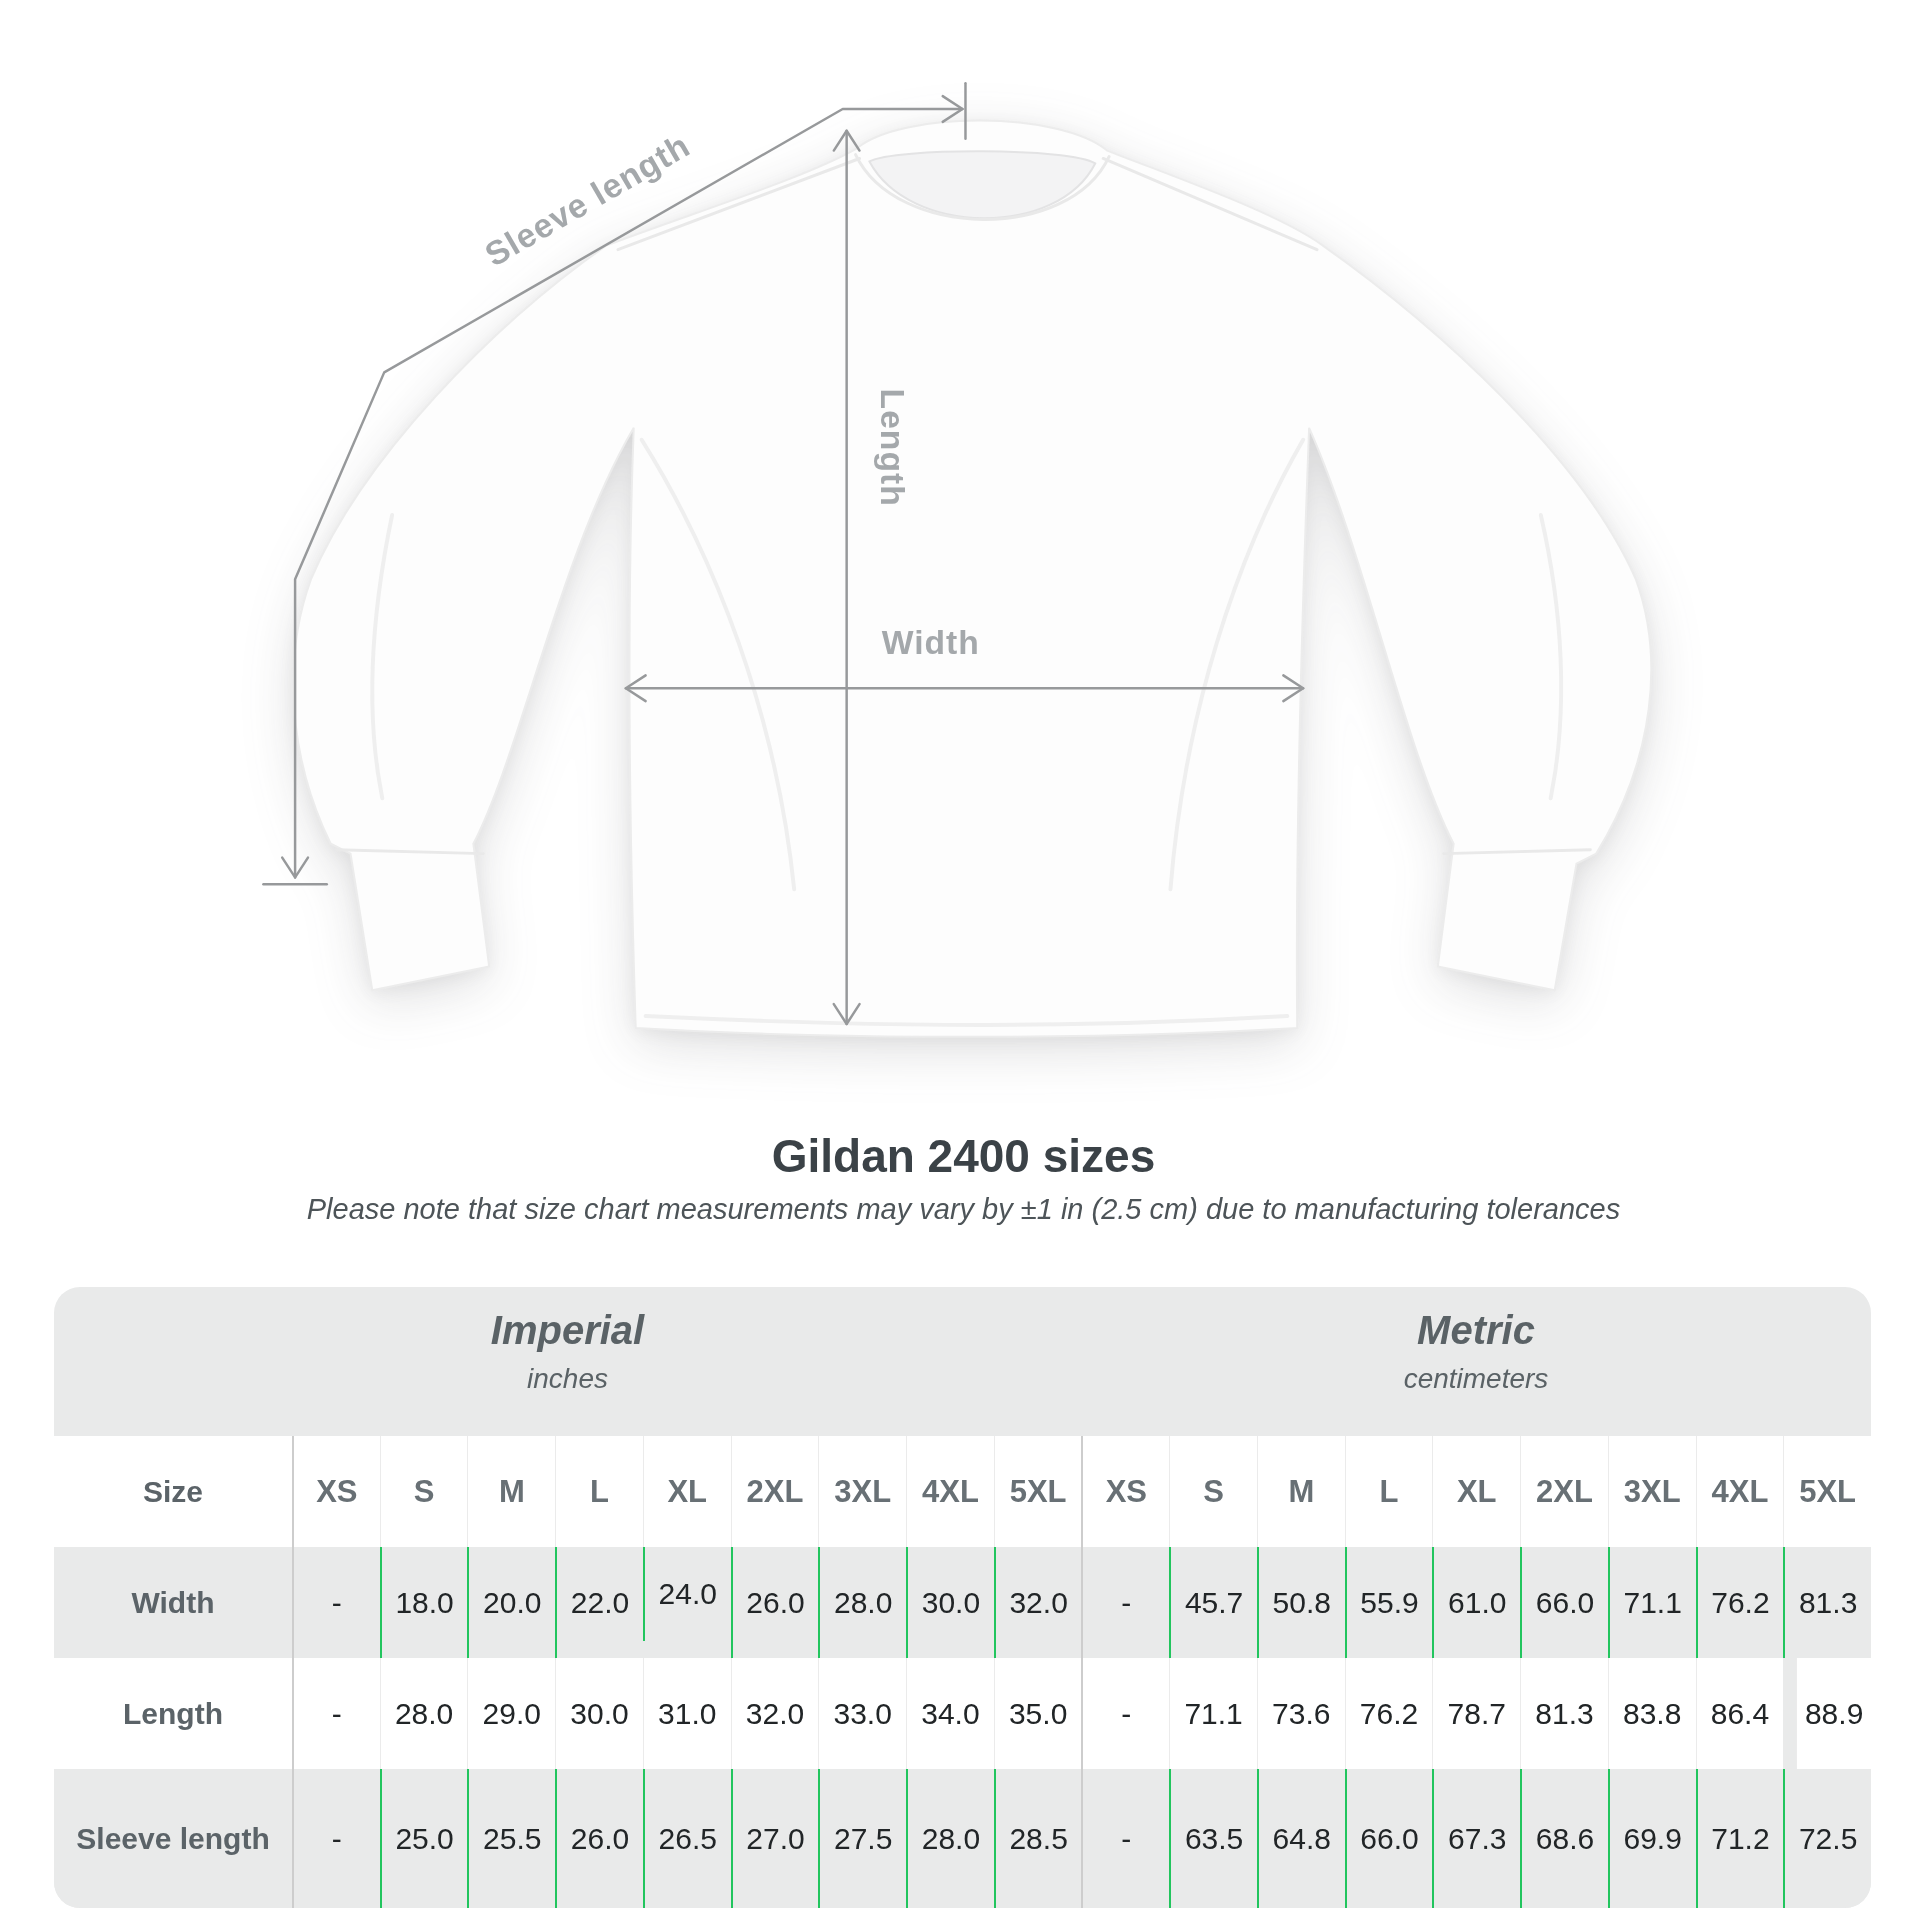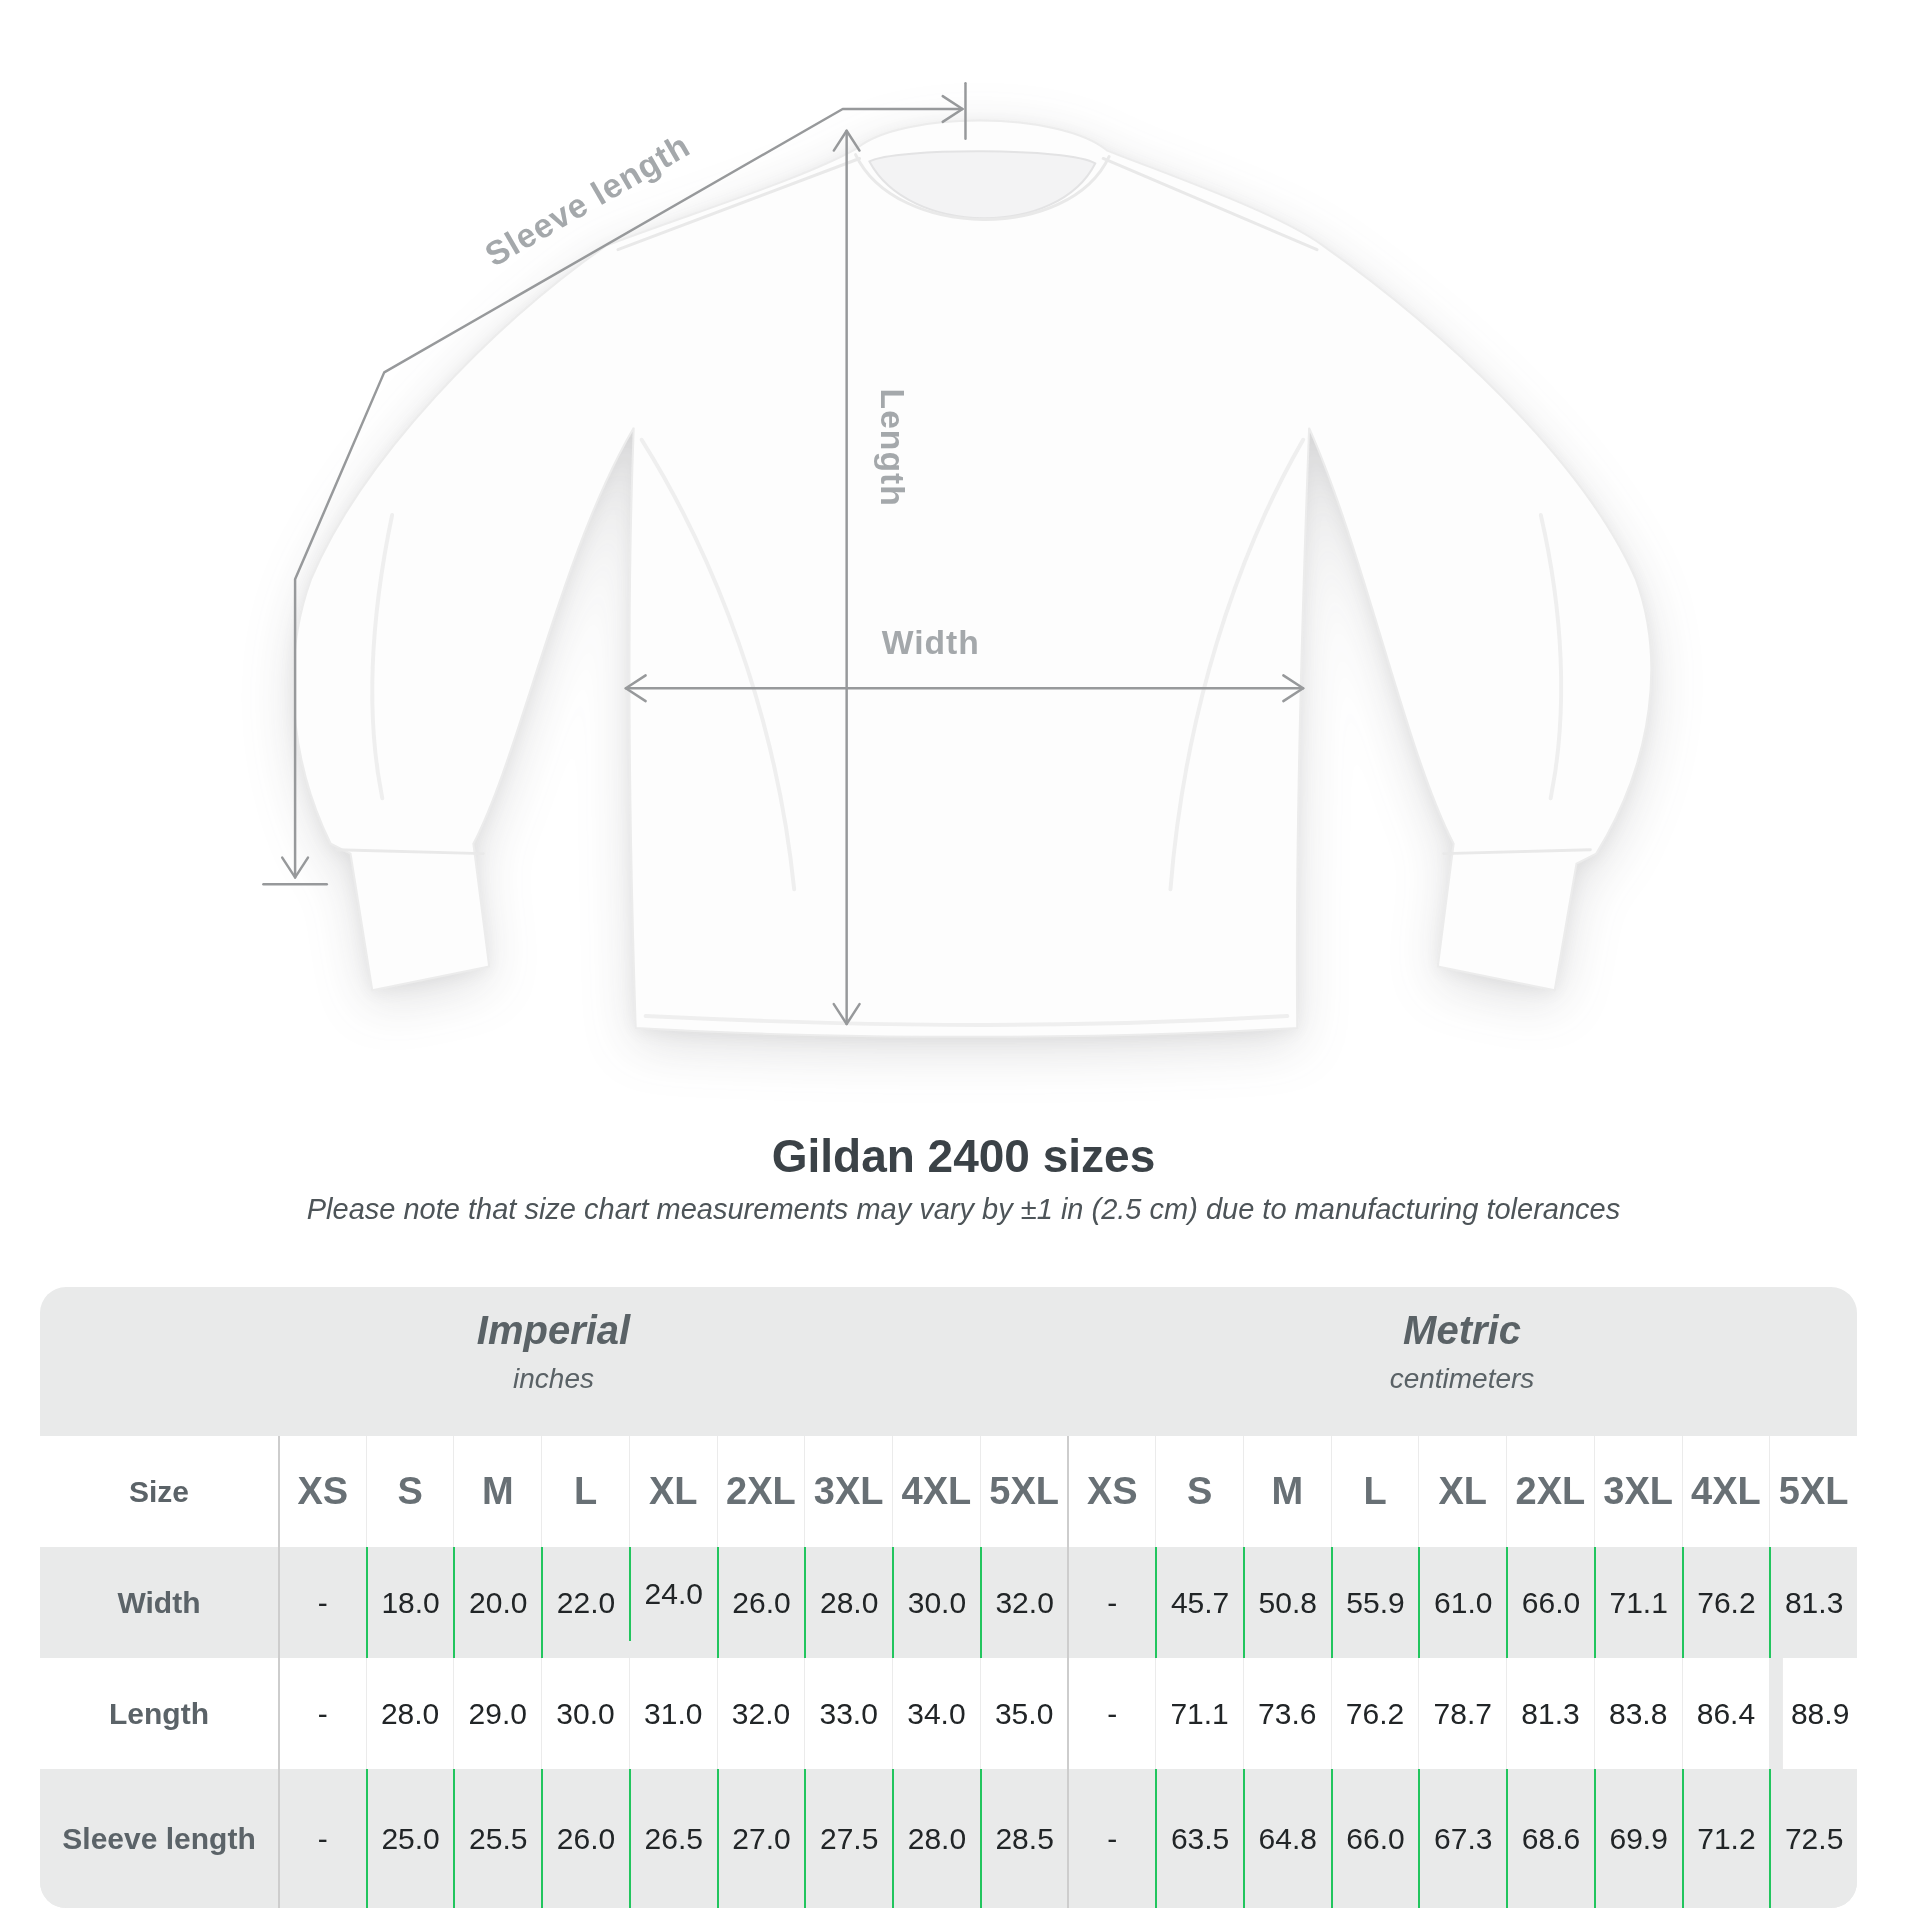--- a/index.html
+++ b/index.html
@@ -20,35 +20,35 @@
   #page-title{
     position:absolute;left:0;top:1129px;width:100%;text-align:center;margin:0;
     font-size:46px;font-weight:bold;color:#3b4247;
   }
   #page-subtitle{
     position:absolute;left:0;top:1193px;width:100%;text-align:center;margin:0;
     font-size:29px;font-style:italic;color:#4d5458;
   }
   
   #size-table{
-    position:absolute;left:40px;top:1287px;width:1817px;
+    position:absolute;left:54px;top:1287px;width:1817px;
     background:#e9eaea;border-radius:26px;overflow:hidden;
   }
   #unit-row{display:grid;grid-template-columns:1027px 1fr;height:149px;}
   .unit-cell{display:flex;flex-direction:column;align-items:center;justify-content:flex-start;padding-top:20px;}
   .unit-label{font-size:40px;font-weight:bold;font-style:italic;color:#5a6266;line-height:1.15;}
   .unit-sub{font-size:28px;font-style:italic;color:#5a6266;margin-top:10px;}
   #grid{display:grid;grid-template-columns:238px repeat(18,1fr);}
   .cell{display:flex;align-items:center;justify-content:center;box-sizing:border-box;}
   .cell.row-white{background:#ffffff;border-left:1px solid #ebebeb;}
   .cell.row-gray{background:#e9eaea;border-left:2px solid #22c55e;}
   .cell.first{border-left:none;}
   .cell.strong{border-left:2px solid #cdcdcd;}
   .cell-label{font-size:30px;font-weight:bold;color:#5b6368;}
-  .cell-size{font-size:38px;font-weight:bold;color:#687075;}
+  .cell-size{font-size:31px;font-weight:bold;color:#687075;}
   .cell-val{font-size:30px;color:#212527;}
 </style>
 </head>
 <body>
 
 <div id="canvas">
 
   <svg id="diagram" viewBox="0 0 1946 1240">
 
     <g class="shirt">

